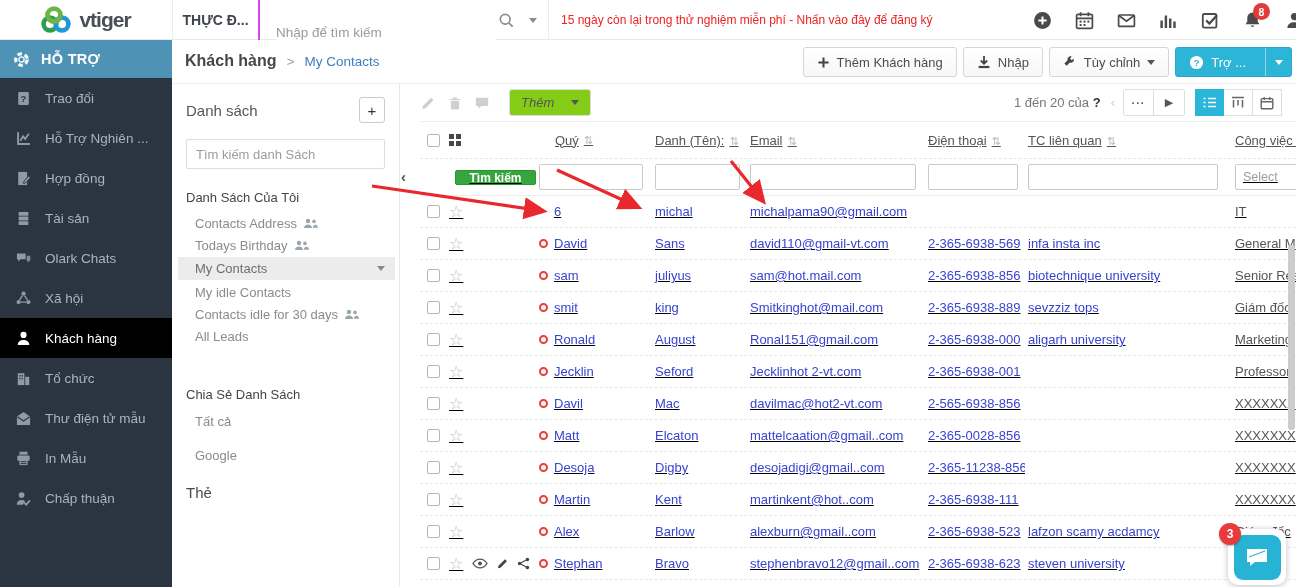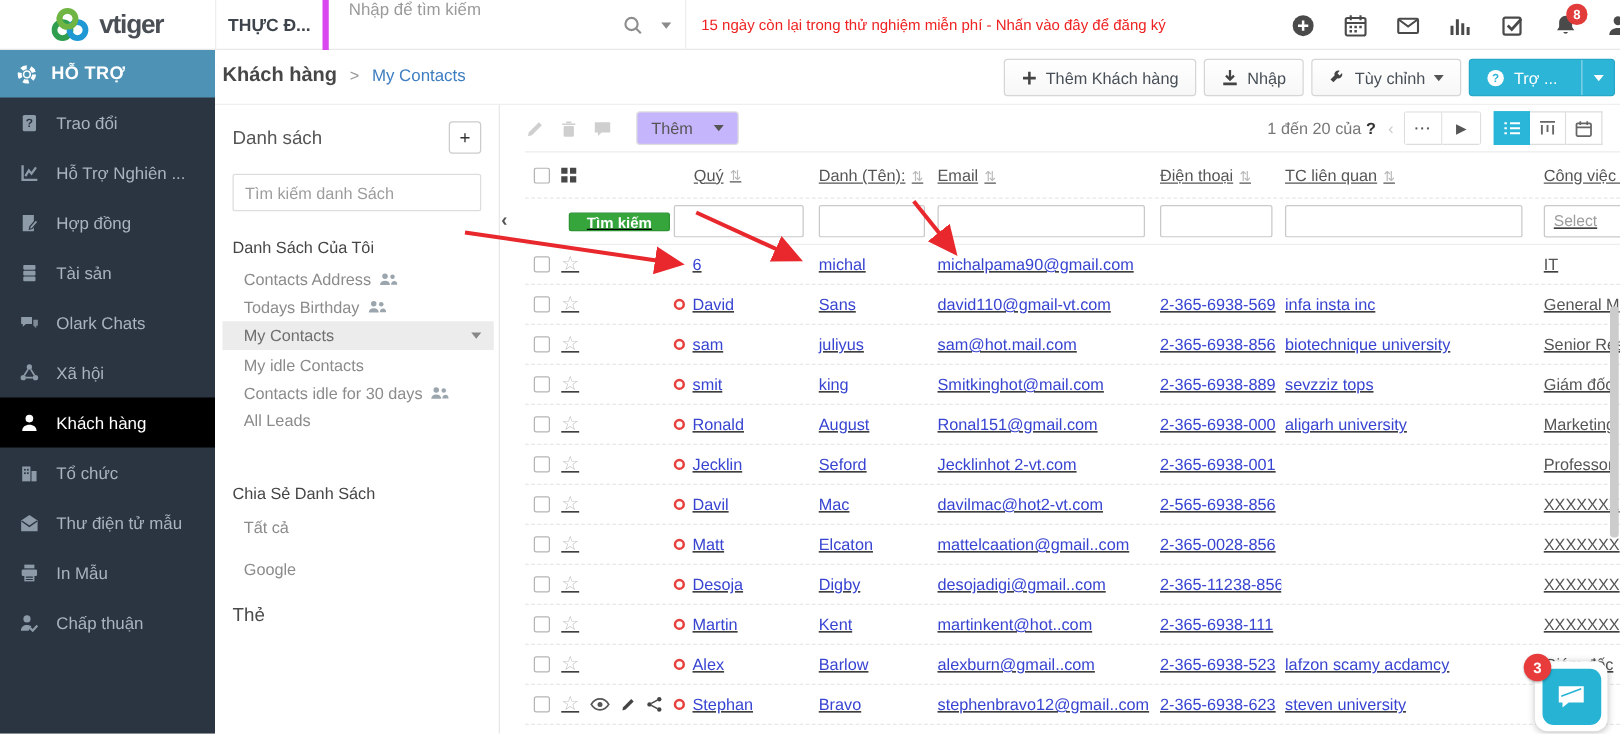--- a/index.html
+++ b/index.html
@@ -8,22 +8,22 @@
   #page { position:relative; width:1296px; height:587px; overflow:hidden; }
 
   
   .topbar { position:absolute; left:0; top:0; width:1296px; height:40px; background:#fff;
     border-bottom:1px solid #e8e8e8; z-index:30; }
   .brand { position:absolute; left:0; top:0; width:172px; height:40px; display:flex;
     align-items:center; justify-content:center; gap:4px; }
   .brand-text { font-size:21px; font-weight:bold; color:#4a4f55; letter-spacing:-1px; }
   .appmenu { position:absolute; left:172px; top:0; height:40px; width:86px; border-left:1px solid #ededed;
     display:flex; align-items:center; justify-content:center; font-size:14px; color:#3e444b; font-weight:bold; }
-  .tb-search { position:absolute; left:258px; top:0; height:40px; width:290px; border-left:5px solid #d946ef;
-    display:flex; align-items:flex-start; padding-left:16px; }
+  .tb-search { position:absolute; left:258px; top:0; height:40px; width:290px; border-left:2px solid #d946ef;
+    display:flex; align-items:flex-end; padding-left:16px; }
   .tb-search input { border:none; outline:none; font-size:13.5px; width:220px; color:#444; }
   .tb-search input::placeholder { color:#9a9a9a; }
   .tb-search-icons { position:absolute; left:498px; top:0; height:40px; display:flex; align-items:center; gap:14px; }
   .caret { width:0; height:0; border-left:4px solid transparent; border-right:4px solid transparent;
     border-top:5px solid #8b8b8b; display:inline-block; }
   .trial { position:absolute; left:548px; top:0; height:40px; border-left:1px solid #ededed;
     display:flex; align-items:center; padding-left:12px; font-size:12px; color:#ee2222; width:460px; }
   .tb-icons { position:absolute; right:-8px; top:0; height:40px; display:flex; align-items:center; gap:22px; }
   .tb-ic { position:relative; width:20px; height:20px; display:inline-flex; align-items:center; justify-content:center; }
   .badge8 { position:absolute; top:-7px; right:-8px; min-width:17px; height:17px; border-radius:9px;
@@ -37,21 +37,21 @@
   .sb-item { height:40px; display:flex; align-items:center; gap:13px; padding-left:15px;
     color:#a9b4c0; font-size:13.5px; cursor:pointer; }
   .sb-item .ic { color:#8d9aa7; }
   .sb-item.active { background:#000; color:#fff; }
   .sb-item.active .ic { color:#fff; }
   .ic { display:inline-flex; width:17px; height:17px; flex:none; }
 
   
   .content-header { position:absolute; left:172px; top:40px; width:1124px; height:44px; background:#fff;
     border-bottom:1px solid #efefef; z-index:10; }
-  .breadcrumb { position:absolute; left:6px; top:12px; font-size:15px; white-space:nowrap; }
+  .breadcrumb { position:absolute; left:13px; top:12px; font-size:15px; white-space:nowrap; }
   .bc-module { font-size:16px; font-weight:bold; color:#474747; }
   .bc-sep { color:#999; margin:0 6px; font-size:13px; }
   .bc-view { color:#3d7dc0; font-size:13.5px; }
   .hdr-actions { position:absolute; right:4px; top:7px; display:flex; gap:6px; }
   .btn { display:inline-flex; align-items:center; gap:7px; height:30px; padding:0 13px;
     border:1px solid #d6d6d6; border-radius:3px; background:linear-gradient(#fff,#f7f7f7);
     font-size:13px; color:#474e55; cursor:pointer; white-space:nowrap; }
   .btn-help { background:#2db5d8; border-color:#28a8c9; color:#fff; padding-right:0; }
   .btn-help .hb-main { display:flex; align-items:center; gap:7px; padding-right:12px; }
   .btn-help .hb-caret { width:26px; align-self:stretch; display:flex; align-items:center; justify-content:center;
@@ -77,22 +77,22 @@
     color:#6e6e6e; position:relative; }
   .sel-caret { position:absolute; right:10px; }
   .ppl { display:inline-flex; width:15px; height:11px; color:#9aa5ad; }
 
   
   .main { position:absolute; left:400px; top:84px; width:896px; height:503px; background:#fff;
     padding-left:20px; overflow:hidden; }
   .toolbar { height:37px; display:flex; align-items:center; }
   .tbi { display:inline-flex; width:16px; height:16px; margin-right:11px; }
   .btn-more { display:inline-flex; align-items:center; gap:17px; height:27px; padding:0 11px;
-    border:1px solid #ddd; border-radius:3px; background:#c4b5fd; font-size:13px; color:#555;
-    cursor:pointer; margin-left:8px; }
+    border:1px solid #ddd; border-radius:3px; background:#84cc16; font-size:13px; color:#555;
+    cursor:pointer; margin-left:8px;font-style:italic; }
   .btn-more .caret { border-top-color:#555; }
   .toolbar-right { margin-left:auto; display:flex; align-items:center; padding-right:14px; }
   .paging { font-size:13px; color:#777; margin-right:10px; }
   .paging b { color:#333; }
   .pg-chev { color:#ccc; font-size:13px; margin-right:8px; }
   .btn-group { display:flex; }
   .pg-btn { width:31px; height:27px; border:1px solid #ddd; background:#fff; display:flex;
     align-items:center; justify-content:center; font-size:11px; color:#555; cursor:pointer; }
   .pg-btn + .pg-btn { border-left:none; }
   .btn-group.r1 { border-radius:3px; overflow:hidden; margin-right:10px; }

